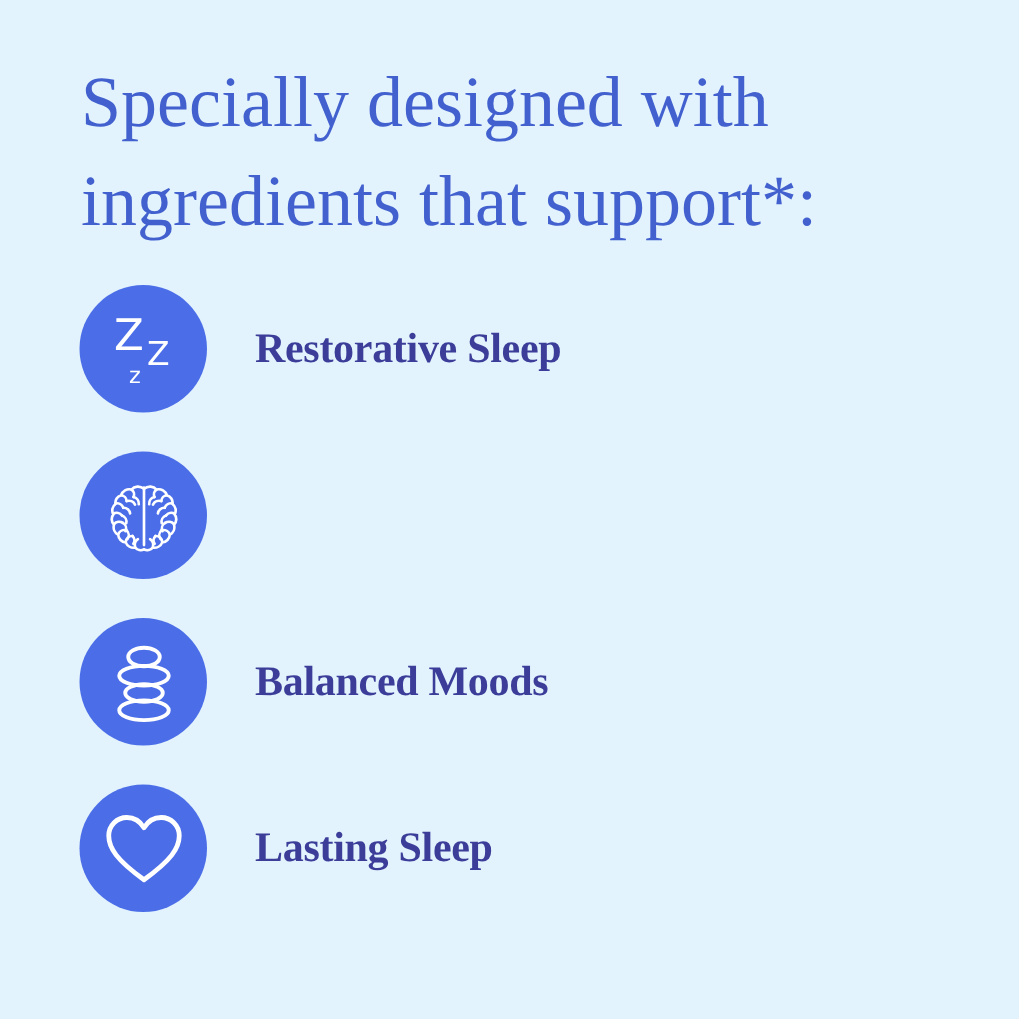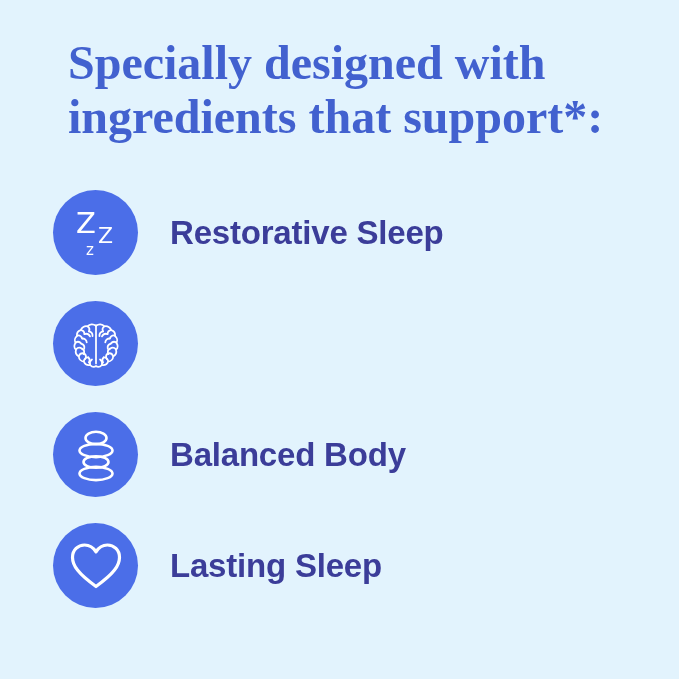--- a/index.html
+++ b/index.html
@@ -17,28 +17,28 @@
     position: relative;
     width: 679px;
     height: 679px;
     background: #e2f3fd;
     box-sizing: border-box;
   }
 
   
   .headline {
     position: absolute;
-    left: 68px;
+    left: 54px;
     top: 36px;
     width: 580px;
     margin: 0;
     font-family: "Liberation Serif", "DejaVu Serif", serif;
-    font-weight: 700;
+    font-weight: 400;
     font-size: 48px;
-    line-height: 54px;
+    line-height: 66px;
     letter-spacing: 0px;
     color: #4261cf;
     white-space: pre-line;
   }
 
   
   .benefit-list {
     position: absolute;
     left: 0;
     top: 190px;
@@ -66,23 +66,23 @@
     background: #4b6ee8;
     display: flex;
     align-items: center;
     justify-content: center;
     overflow: hidden;
   }
   .icon-badge svg { display: block; }
 
   .benefit-label {
     margin-left: 32px;
-    font-family: Liberation Sans, sans-serif;
+    font-family: Liberation Serif, serif;
     font-weight: bold;
-    font-size: 33px;
+    font-size: 28px;
     line-height: 36px;
     letter-spacing: -0.2px;
     color: #3b3d99;
     white-space: nowrap;
   }
 
   
   .zzz-text {
     font-family: "DejaVu Sans", "Liberation Sans", sans-serif;
     font-weight: 400;
@@ -161,21 +161,21 @@
 
           <ellipse cx="26" cy="11" rx="10.5" ry="6.2"></ellipse>
 
           <ellipse cx="26" cy="23.5" rx="16.5" ry="6.6"></ellipse>
 
           <ellipse cx="26" cy="35" rx="12.5" ry="5.8"></ellipse>
 
           <ellipse cx="26" cy="46.5" rx="16.5" ry="6.6"></ellipse>
         </svg>
       </span>
-      <span class="benefit-label">Balanced Body</span>
+      <span class="benefit-label">Balanced Moods</span>
     </li>
 
     <li class="benefit-item">
       <span class="icon-badge">
         <svg width="54" height="50" viewBox="0 0 54 50" fill="none" stroke="#ffffff" stroke-width="3.2" stroke-linecap="round" stroke-linejoin="round" aria-hidden="true">
           <path d="M27 45.5
                    C 9 32.5, 3.5 24.5, 3.5 16.2
                    C 3.5 9.2, 9 4, 15.6 4
                    C 20.2 4, 24.4 6.6, 27 10.8
                    C 29.6 6.6, 33.8 4, 38.4 4

